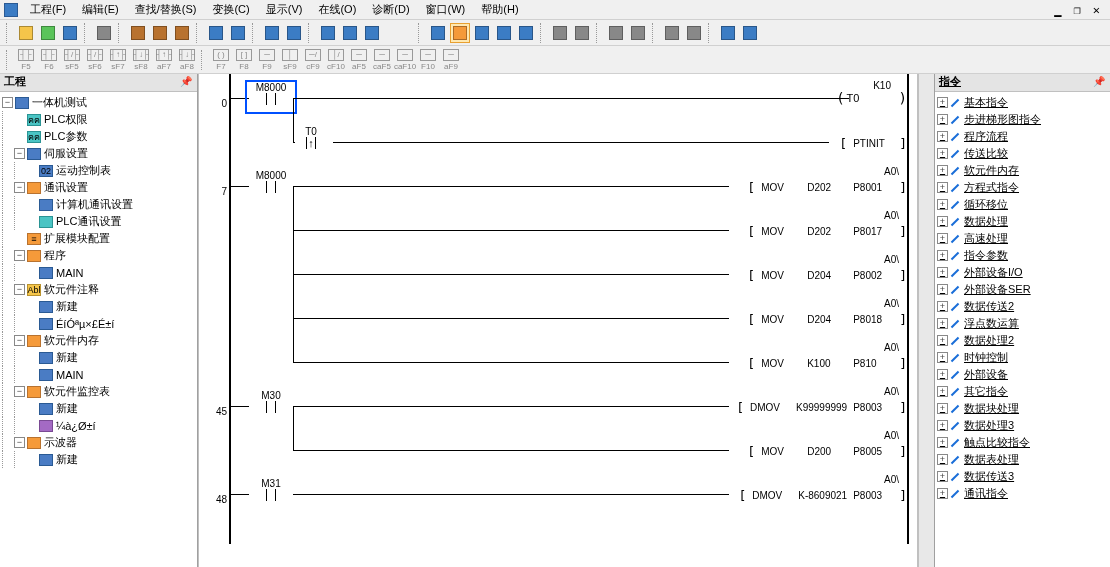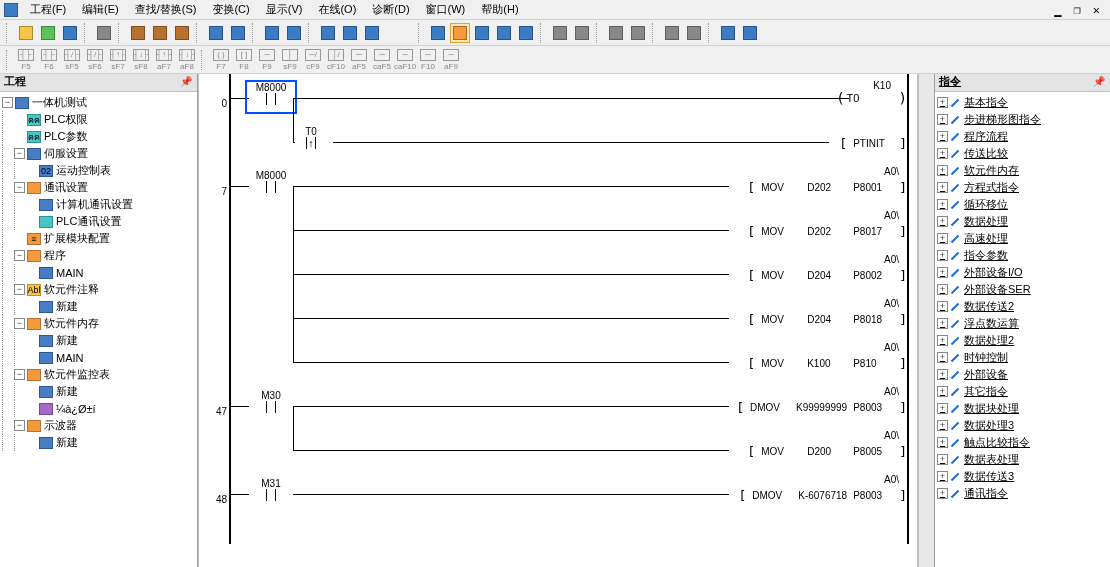--- a/index.html
+++ b/index.html
@@ -340,20 +340,27 @@
         </div>
         <div class="tree-row">
           <span class="tree-ind"></span>
           <span class="tree-ind"></span>
           <span class="tree-noexp"></span>
           <span class="tree-icon icon-blue"></span>
           <span class="tree-lbl">新建</span>
         </div>
         <div class="tree-row">
           <span class="tree-ind"></span>
+          <span class="tree-ind"></span>
+          <span class="tree-noexp"></span>
+          <span class="tree-icon icon-blue"></span>
+          <span class="tree-lbl">ÉíÓªµ×£É±í</span>
+        </div>
+        <div class="tree-row">
+          <span class="tree-ind"></span>
           <span class="tree-exp">−</span>
           <span class="tree-icon icon-orange"></span>
           <span class="tree-lbl">软元件内存</span>
         </div>
         <div class="tree-row">
           <span class="tree-ind"></span>
           <span class="tree-ind"></span>
           <span class="tree-noexp"></span>
           <span class="tree-icon icon-blue"></span>
           <span class="tree-lbl">新建</span>
@@ -489,21 +496,21 @@
           <div style="position: absolute; right: 10px; top: 224px; font-size: 10px;">A0\</div>
           <div class="hwire" style="left: 64px; top: 288px; width: 436px;"></div>
           <div class="ibox" style="top: 280px;">
             <span class="brk">[</span>
             <span class="fld">MOV</span>
             <span class="fld">K100</span>
             <span class="fld">P810</span>
             <span class="brk" style="margin-left:6px;">]</span>
           </div>
           <div style="position: absolute; right: 10px; top: 268px; font-size: 10px;">A0\</div>
-          <div class="step-num" style="top: 332px;">47</div>
+          <div class="step-num" style="top: 332px;">45</div>
           <div class="hwire" style="left: 2px; top: 332px; width: 18px;"></div>
           <div class="contact" style="left: 20px; top: 318px;">
             <div class="lbl">M30</div>
             <div class="sym">
               <span class="bar"></span>
               <span class="gap"></span>
               <span class="bar"></span>
             </div>
           </div>
           <div class="hwire" style="left: 64px; top: 332px; width: 436px;"></div>
@@ -531,21 +538,21 @@
             <div class="sym">
               <span class="bar"></span>
               <span class="gap"></span>
               <span class="bar"></span>
             </div>
           </div>
           <div class="hwire" style="left: 64px; top: 420px; width: 436px;"></div>
           <div class="ibox" style="top: 412px;">
             <span class="brk">[</span>
             <span class="fld">DMOV</span>
-            <span class="fld">K-6076718</span>
+            <span class="fld">K-8609021</span>
             <span class="fld">P8003</span>
             <span class="brk" style="margin-left:6px;">]</span>
           </div>
           <div style="position: absolute; right: 10px; top: 400px; font-size: 10px;">A0\</div>
           <div class="vwire" style="left: 64px; top: 24px; height: 44px;"></div>
           <div class="hwire" style="left: 64px; top: 68px; width: 2px;"></div>
           <div class="vwire" style="left: 64px; top: 112px; height: 44px;"></div>
           <div class="hwire" style="left: 64px; top: 156px; width: 2px;"></div>
           <div class="vwire" style="left: 64px; top: 112px; height: 88px;"></div>
           <div class="hwire" style="left: 64px; top: 200px; width: 2px;"></div>

